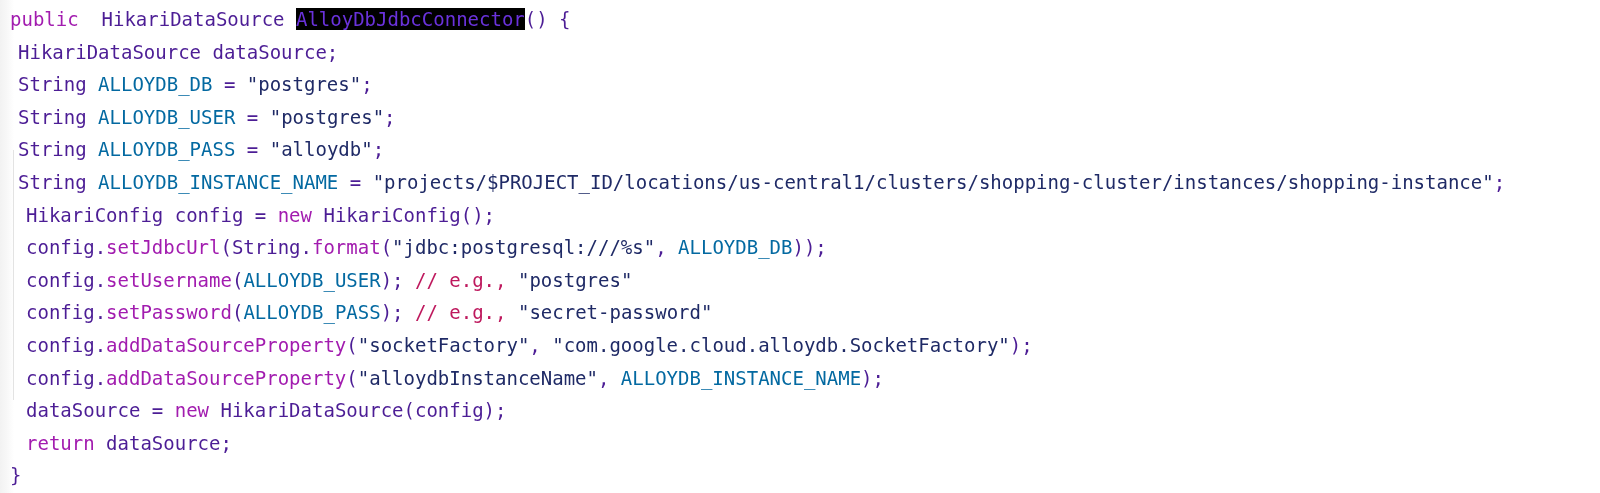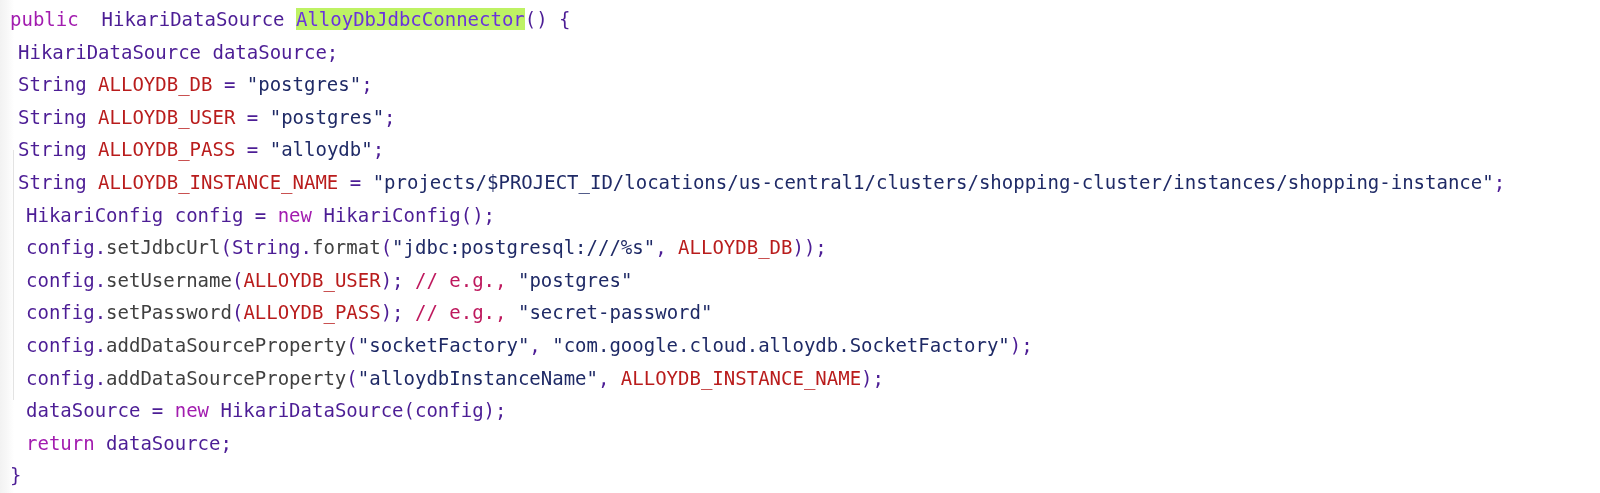--- a/index.html
+++ b/index.html
@@ -57,25 +57,25 @@
 
   .code-line {
     height: 32.6px;
     white-space: pre;
     padding-left: 2px;
   }
 
   
   .tok-plain    { color: #4c1d95; }
   .tok-keyword  { color: #a21caf; }
-  .tok-ident    { color: #b91c1c; }
+  .tok-ident    { color: #0369a1; }
   .tok-string   { color: #1f2a66; }
-  .tok-method   { color: #404040; }
+  .tok-method   { color: #a21caf; }
   .tok-comment  { color: #be185d; }
-  .tok-ctor     { color: #6a32dc; background: #bef264; margin-top: 12px; }
+  .tok-ctor     { color: #6a32dc; background: #000000; margin-top: 12px; }
 </style>
 </head>
 <body>
 
 <div id="code-viewer">
   <div id="left-edge-shadow"></div>
   <div id="indent-guide"></div>
   <div id="code-block"><div class="code-line" style="padding-left: 10px;"><span class="tok-keyword">public</span><span class="tok-plain">  HikariDataSource </span><span class="tok-ctor">AlloyDbJdbcConnector</span><span class="tok-plain">() {</span></div><div class="code-line" style="padding-left: 18px;"><span class="tok-plain">HikariDataSource dataSource;</span></div><div class="code-line" style="padding-left: 18px;"><span class="tok-plain">String </span><span class="tok-ident">ALLOYDB_DB</span><span class="tok-plain"> = </span><span class="tok-string">"postgres"</span><span class="tok-plain">;</span></div><div class="code-line" style="padding-left: 18px;"><span class="tok-plain">String </span><span class="tok-ident">ALLOYDB_USER</span><span class="tok-plain"> = </span><span class="tok-string">"postgres"</span><span class="tok-plain">;</span></div><div class="code-line" style="padding-left: 18px;"><span class="tok-plain">String </span><span class="tok-ident">ALLOYDB_PASS</span><span class="tok-plain"> = </span><span class="tok-string">"alloydb"</span><span class="tok-plain">;</span></div><div class="code-line" style="padding-left: 18px;"><span class="tok-plain">String </span><span class="tok-ident">ALLOYDB_INSTANCE_NAME</span><span class="tok-plain"> = </span><span class="tok-string">"projects/$PROJECT_ID/locations/us-central1/clusters/shopping-cluster/instances/shopping-instance"</span><span class="tok-plain">;</span></div><div class="code-line" style="padding-left: 26px;"><span class="tok-plain">HikariConfig config = </span><span class="tok-keyword">new</span><span class="tok-plain"> HikariConfig();</span></div><div class="code-line" style="padding-left: 26px;"><span class="tok-plain">config.</span><span class="tok-method">setJdbcUrl</span><span class="tok-plain">(String.</span><span class="tok-method">format</span><span class="tok-plain">(</span><span class="tok-string">"jdbc:postgresql:///%s"</span><span class="tok-plain">, </span><span class="tok-ident">ALLOYDB_DB</span><span class="tok-plain">));</span></div><div class="code-line" style="padding-left: 26px;"><span class="tok-plain">config.</span><span class="tok-method">setUsername</span><span class="tok-plain">(</span><span class="tok-ident">ALLOYDB_USER</span><span class="tok-plain">); </span><span class="tok-comment">// e.g., </span><span class="tok-string">"postgres"</span></div><div class="code-line" style="padding-left: 26px;"><span class="tok-plain">config.</span><span class="tok-method">setPassword</span><span class="tok-plain">(</span><span class="tok-ident">ALLOYDB_PASS</span><span class="tok-plain">); </span><span class="tok-comment">// e.g., </span><span class="tok-string">"secret-password"</span></div><div class="code-line" style="padding-left: 26px;"><span class="tok-plain">config.</span><span class="tok-method">addDataSourceProperty</span><span class="tok-plain">(</span><span class="tok-string">"socketFactory"</span><span class="tok-plain">, </span><span class="tok-string">"com.google.cloud.alloydb.SocketFactory"</span><span class="tok-plain">);</span></div><div class="code-line" style="padding-left: 26px;"><span class="tok-plain">config.</span><span class="tok-method">addDataSourceProperty</span><span class="tok-plain">(</span><span class="tok-string">"alloydbInstanceName"</span><span class="tok-plain">, </span><span class="tok-ident">ALLOYDB_INSTANCE_NAME</span><span class="tok-plain">);</span></div><div class="code-line" style="padding-left: 26px;"><span class="tok-plain">dataSource = </span><span class="tok-keyword">new</span><span class="tok-plain"> HikariDataSource(config);</span></div><div class="code-line" style="padding-left: 26px;"><span class="tok-keyword">return</span><span class="tok-plain"> dataSource;</span></div><div class="code-line" style="padding-left: 10px;"><span class="tok-plain">}</span></div></div>
 </div>
 

